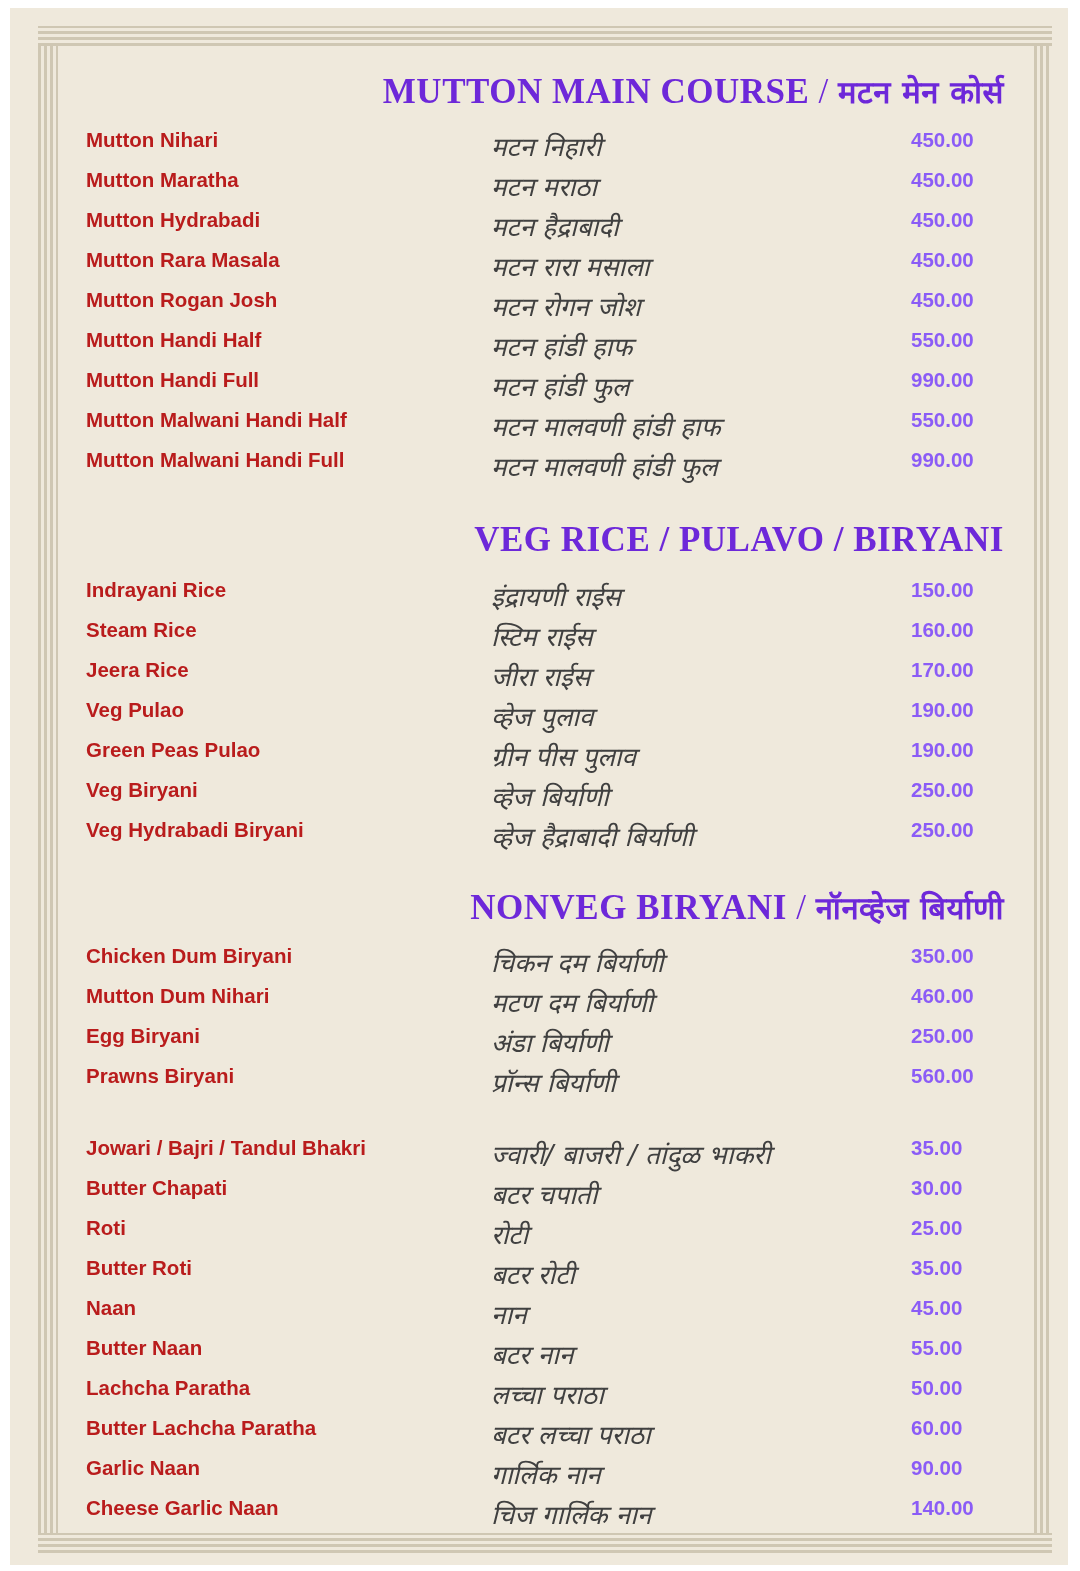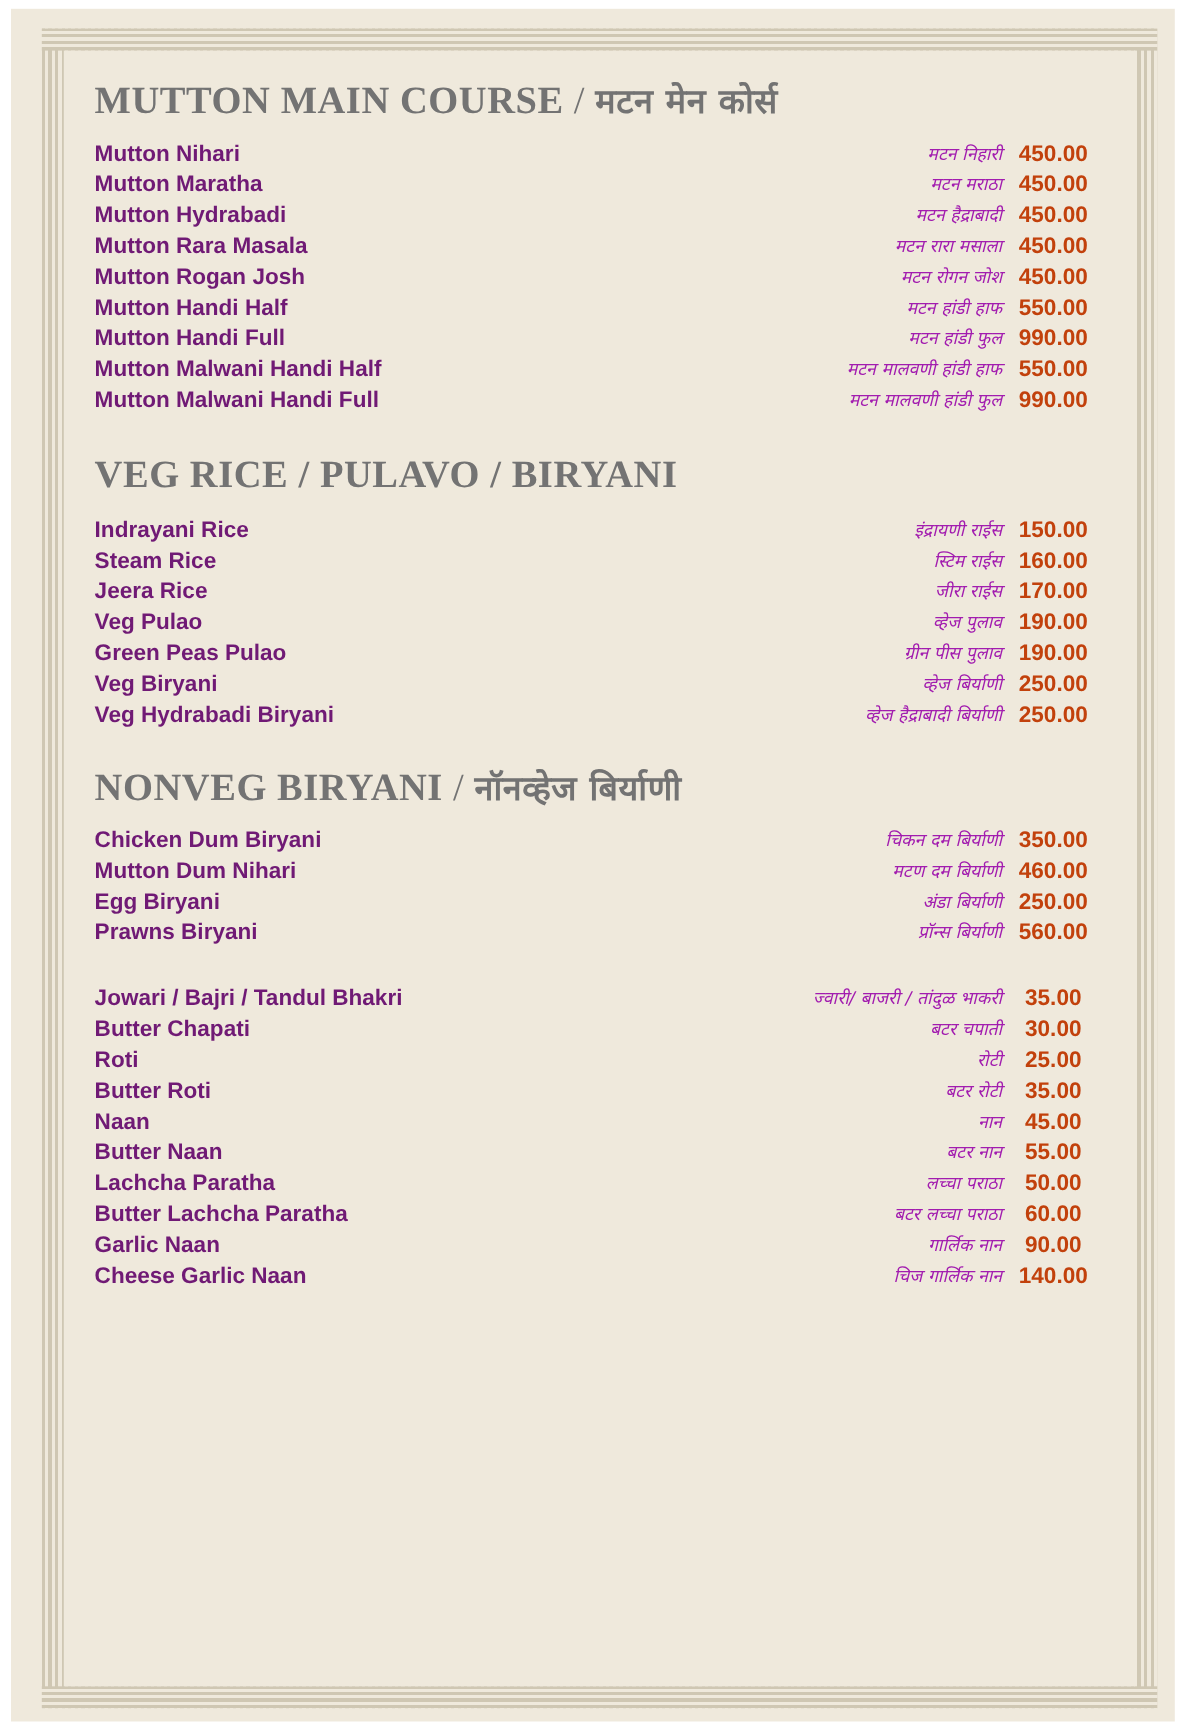--- a/index.html
+++ b/index.html
@@ -64,22 +64,22 @@
   .content {
     position: absolute;
     left: 0; top: 0; right: 0; bottom: 0;
     padding: 26px 28px 0 28px;
     box-sizing: border-box;
   }
 
   .section { margin-bottom: 6px; }
 
   .sec-title {
-    text-align: left;
-    color: #737373;
+    text-align: right;
+    color: #6d28d9;
     font-family: "Liberation Serif", serif;
     font-weight: bold;
     font-size: 35px;
     letter-spacing: 0.5px;
     line-height: 1.15;
     margin: 0 0 14px 0;
   }
   .sec-title .dev {
     font-family: "DejaVu Sans", sans-serif;
     font-size: 31px;
@@ -104,39 +104,38 @@
   }
   table.items td {
     padding: 2px 0;
     vertical-align: top;
   }
   td.en {
     width: 405px;
     font-family: "Liberation Sans", sans-serif;
     font-weight: bold;
     font-size: 20.5px;
-    color: #701a75;
+    color: #b91c1c;
     white-space: nowrap;
     padding-left: 62px;
   }
   td.mr {
     width: 420px;
     font-family: "DejaVu Sans", sans-serif;
     font-style: italic;
-    font-size: 16px;
-    color: #a21caf;
+    font-size: 26px;
+    color: #404040;
     white-space: nowrap;
-    text-align: right;
   }
   td.pr {
-    text-align: center;
+    text-align: left;
     font-family: "Liberation Sans", sans-serif;
     font-weight: bold;
     font-size: 20.5px;
-    color: #c2410c;
+    color: #8b5cf6;
     padding-right: 20px;
     white-space: nowrap;
   }
   .gap-md { height: 26px; }
 
   
   .top-strip {
     position: absolute;
     left: 0; top: 0;
     width: 1080px;

